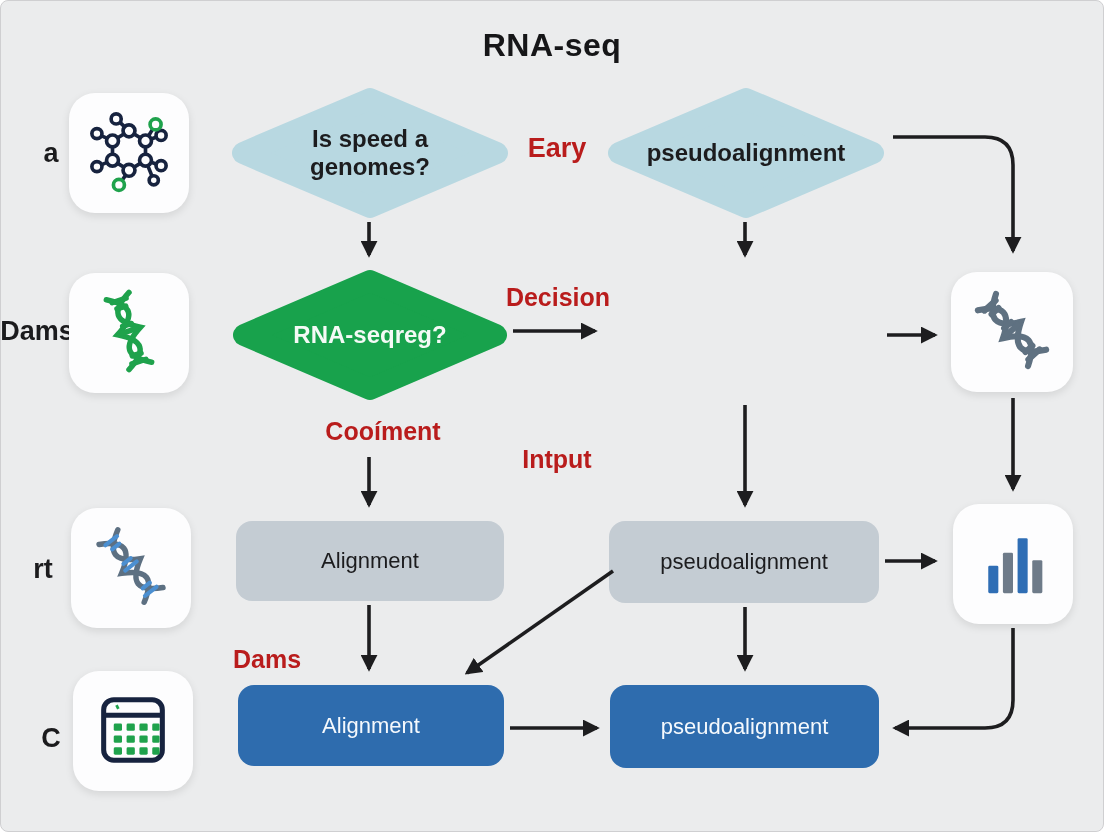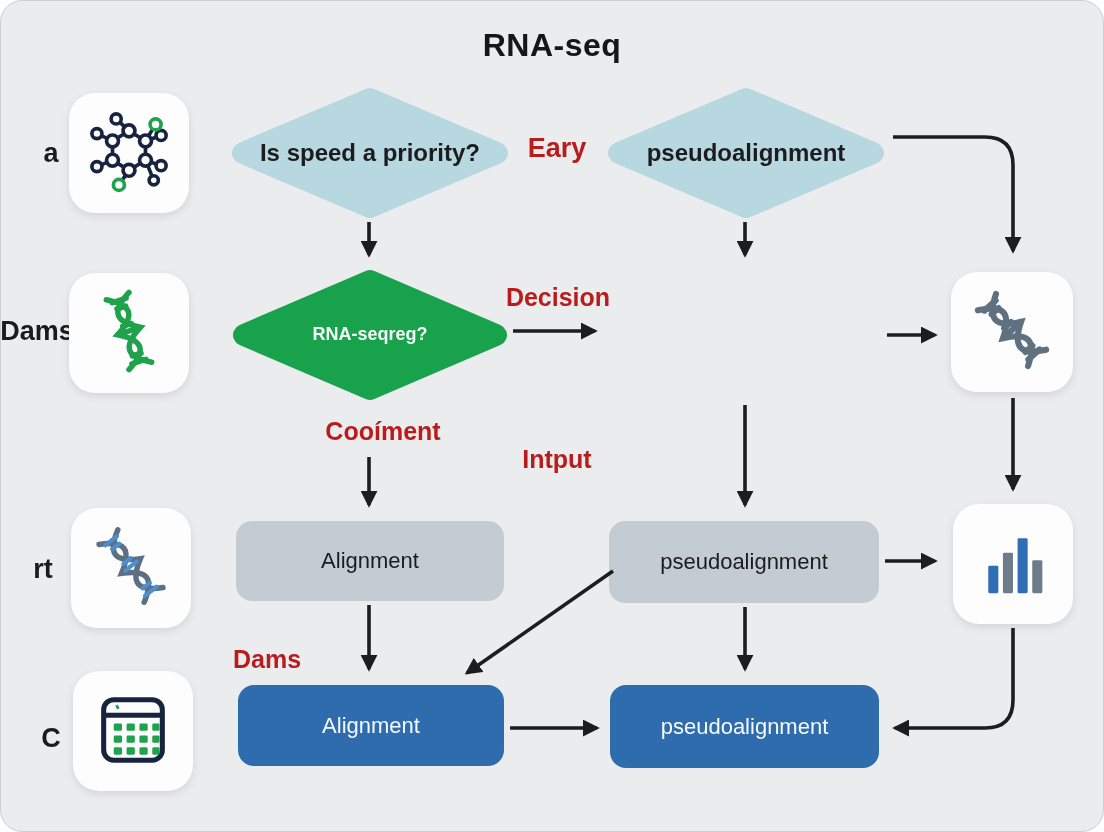--- a/index.html
+++ b/index.html
@@ -1,19 +1,19 @@
 <!DOCTYPE html>
 <html><head>
 <meta charset="utf-8">
 <style>
   html,body{margin:0;padding:0;background:#ffffff;}
   *{box-sizing:border-box;}
   #canvas{
     position:relative;width:1104px;height:832px;
-    background:#ebeced;border:1px solid #cfcfd1;border-radius:22px;
+    background:#ebeced;border:1px solid #cfcfd1;border-radius:8px;
     font-family:"Liberation Sans", sans-serif;overflow:hidden;padding-left:48px;
   }
   .title{
     position:absolute;left:0;right:0;top:26px;text-align:center;
     font-size:32px;font-weight:700;color:#161618;letter-spacing:.5px;
   }
   .card{
     position:absolute;width:120px;height:120px;background:#fdfdfe;
     border-radius:26px;box-shadow:0 3px 8px rgba(0,0,0,.10);
     display:flex;align-items:center;justify-content:center;
@@ -146,35 +146,35 @@
             <rect x="69" y="68" width="8" height="8" rx="1.5"></rect>
         </g>
       </svg>
     </span>
   </div>
 
   <div class="diamond light" style="left:230px;top:86px;width:278px;height:132px;">
     <svg width="278" height="132" viewBox="0 0 278 132">
       <polygon points="139,12 266,66 139,120 12,66" fill="#b8d8e1" stroke="#b8d8e1" stroke-width="22" stroke-linejoin="round"></polygon>
     </svg>
-    <div class="dtext">Is speed a priority?</div>
+    <div class="dtext">Is speed a genomes?</div>
   </div>
 
   <div class="diamond light" style="left:606px;top:86px;width:278px;height:132px;">
     <svg width="278" height="132" viewBox="0 0 278 132">
       <polygon points="139,12 266,66 139,120 12,66" fill="#b8d8e1" stroke="#b8d8e1" stroke-width="22" stroke-linejoin="round"></polygon>
     </svg>
     <div class="dtext" style="padding:0 14px;">pseudoalignment</div>
   </div>
 
   <div class="diamond green" style="left:231px;top:268px;width:276px;height:132px;">
     <svg width="276" height="132" viewBox="0 0 276 132">
       <polygon points="138,12 264,66 138,120 12,66" fill="#18a24c" stroke="#18a24c" stroke-width="22" stroke-linejoin="round"></polygon>
     </svg>
-    <div class="dtext" style="font-size:18px;">RNA-seqreg?</div>
+    <div class="dtext" style="font-size:24px;">RNA-seqreg?</div>
   </div>
 
 
   <div class="pbox gray" style="left:235px;top:520px;width:268px;height:80px;">Alignment</div>
   <div class="pbox gray" style="left:608px;top:520px;width:270px;height:82px;">pseudoalignment</div>
   <div class="pbox blue" style="left:237px;top:684px;width:266px;height:81px;">Alignment</div>
   <div class="pbox blue" style="left:609px;top:684px;width:269px;height:83px;">pseudoalignment</div>
 
   <div class="card" style="left:950px;top:271px;width:122px;height:120px;">
     <span>

